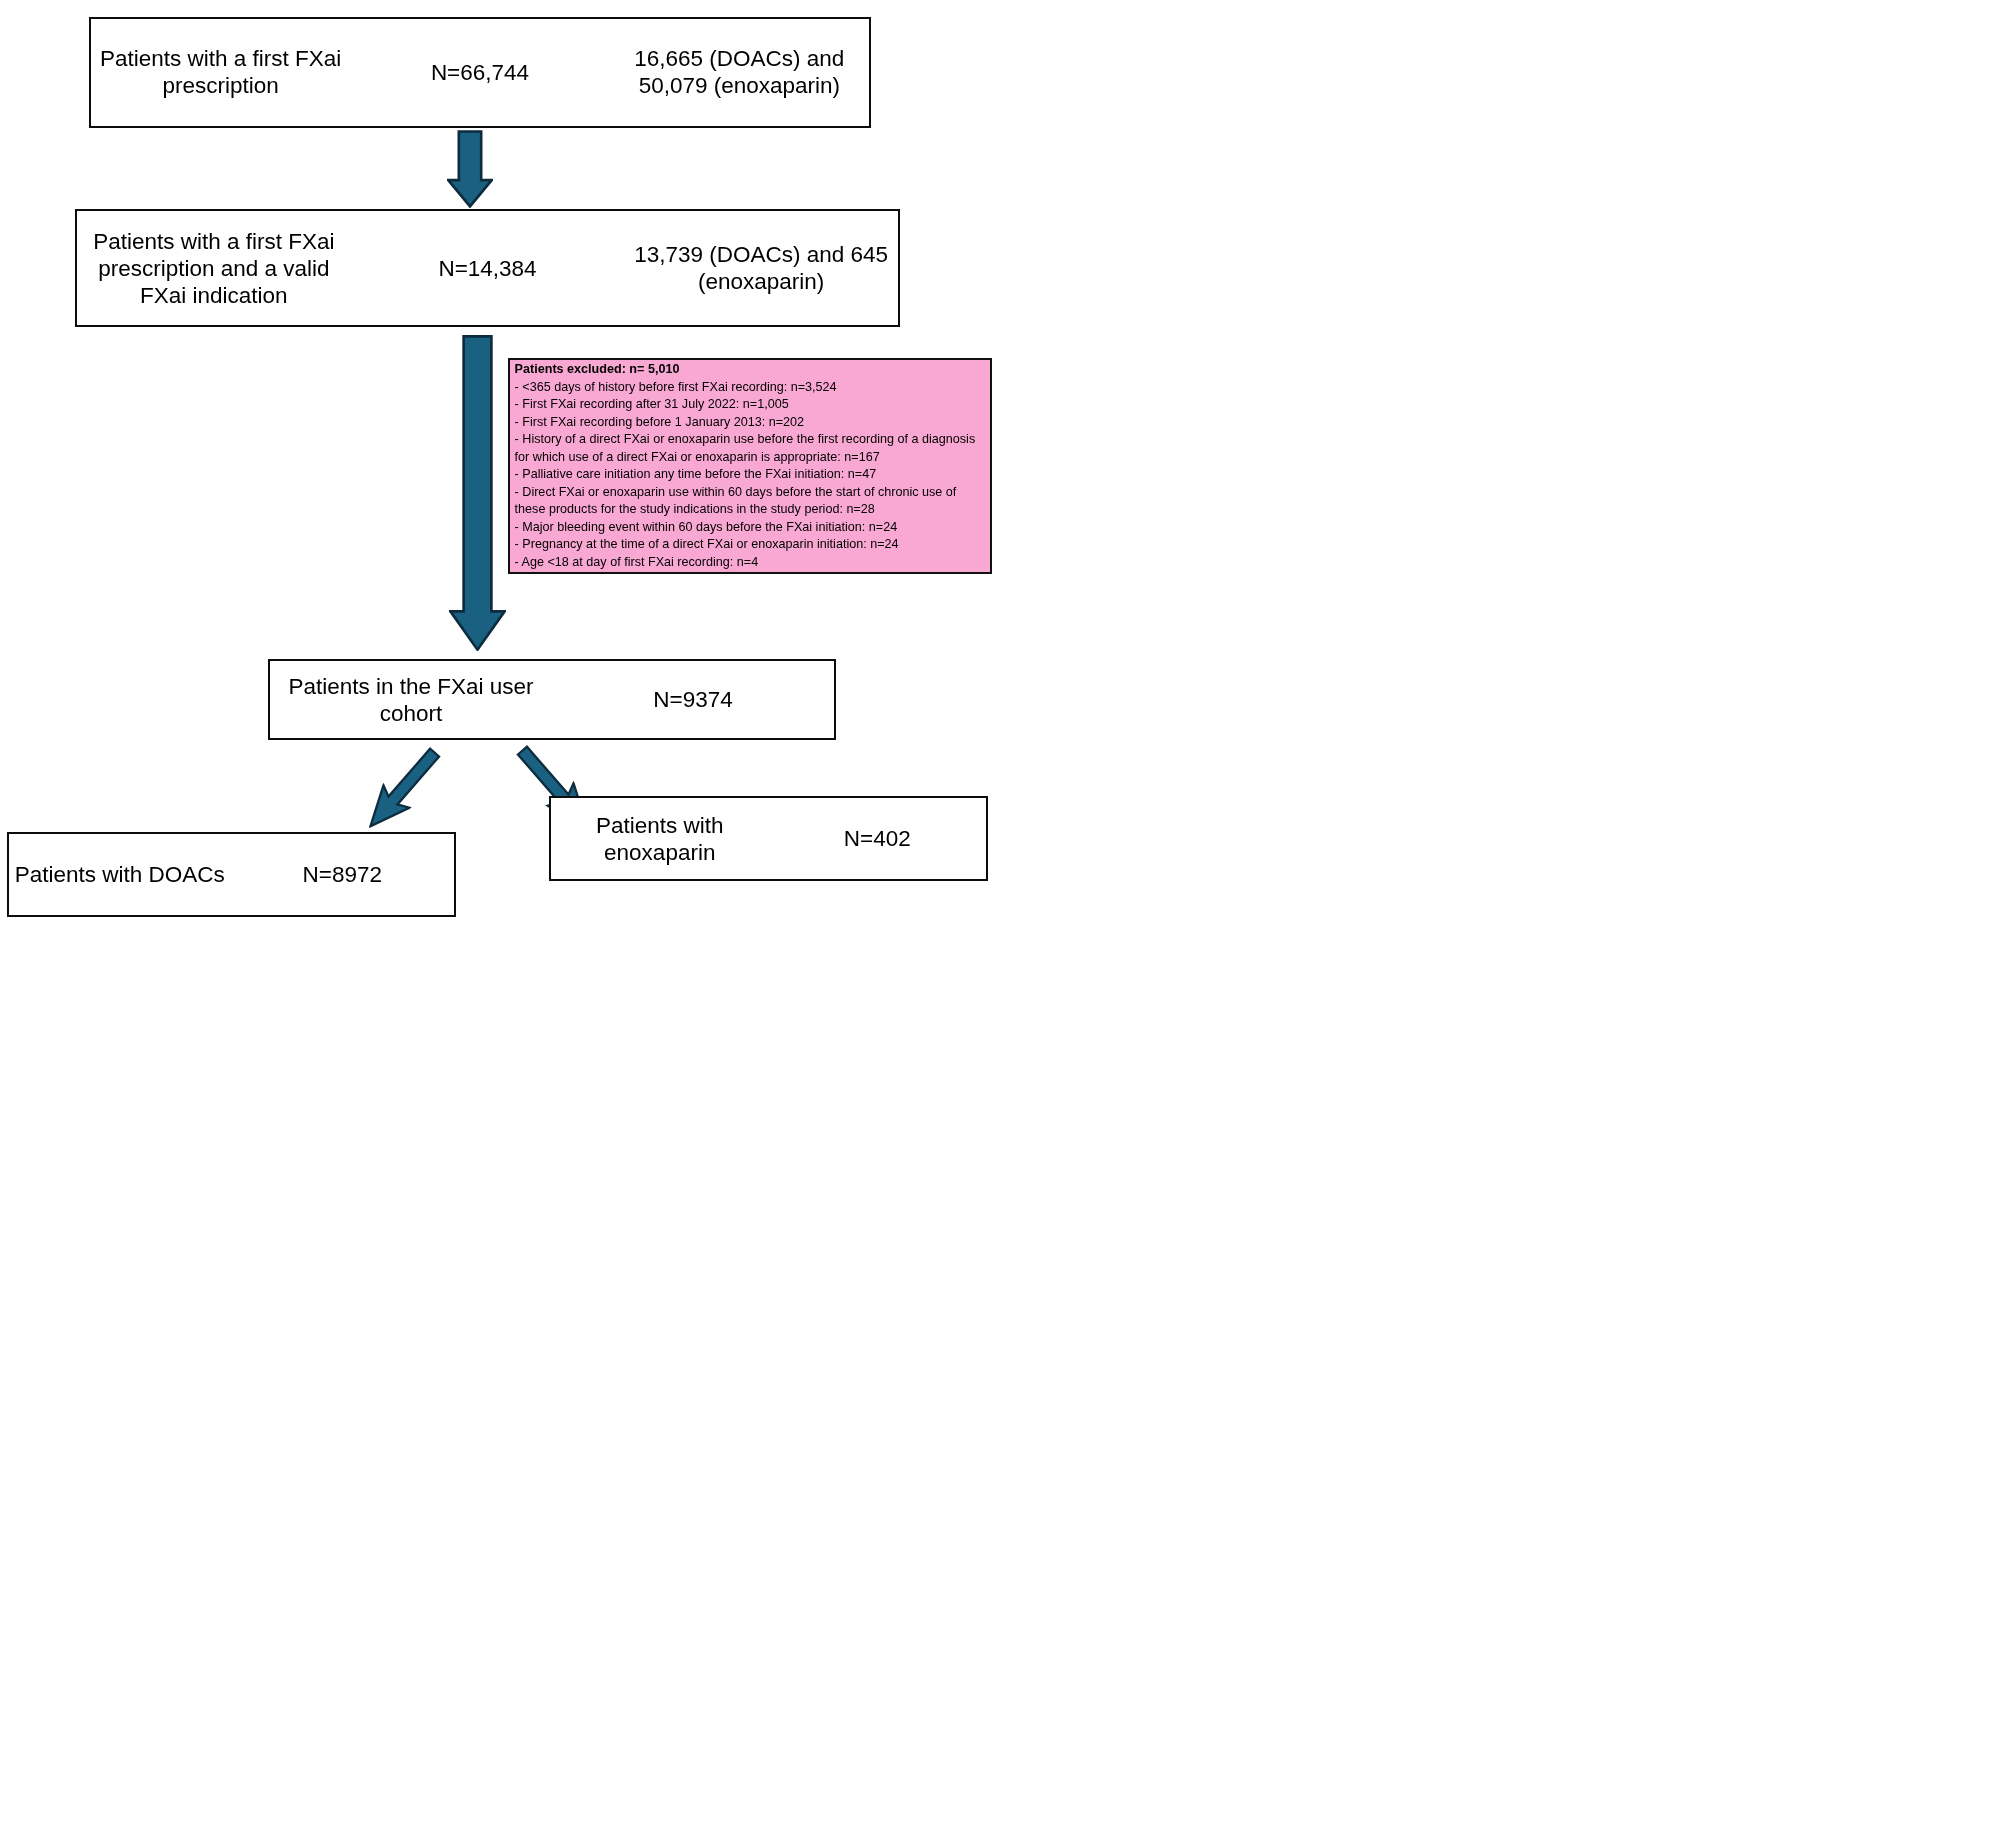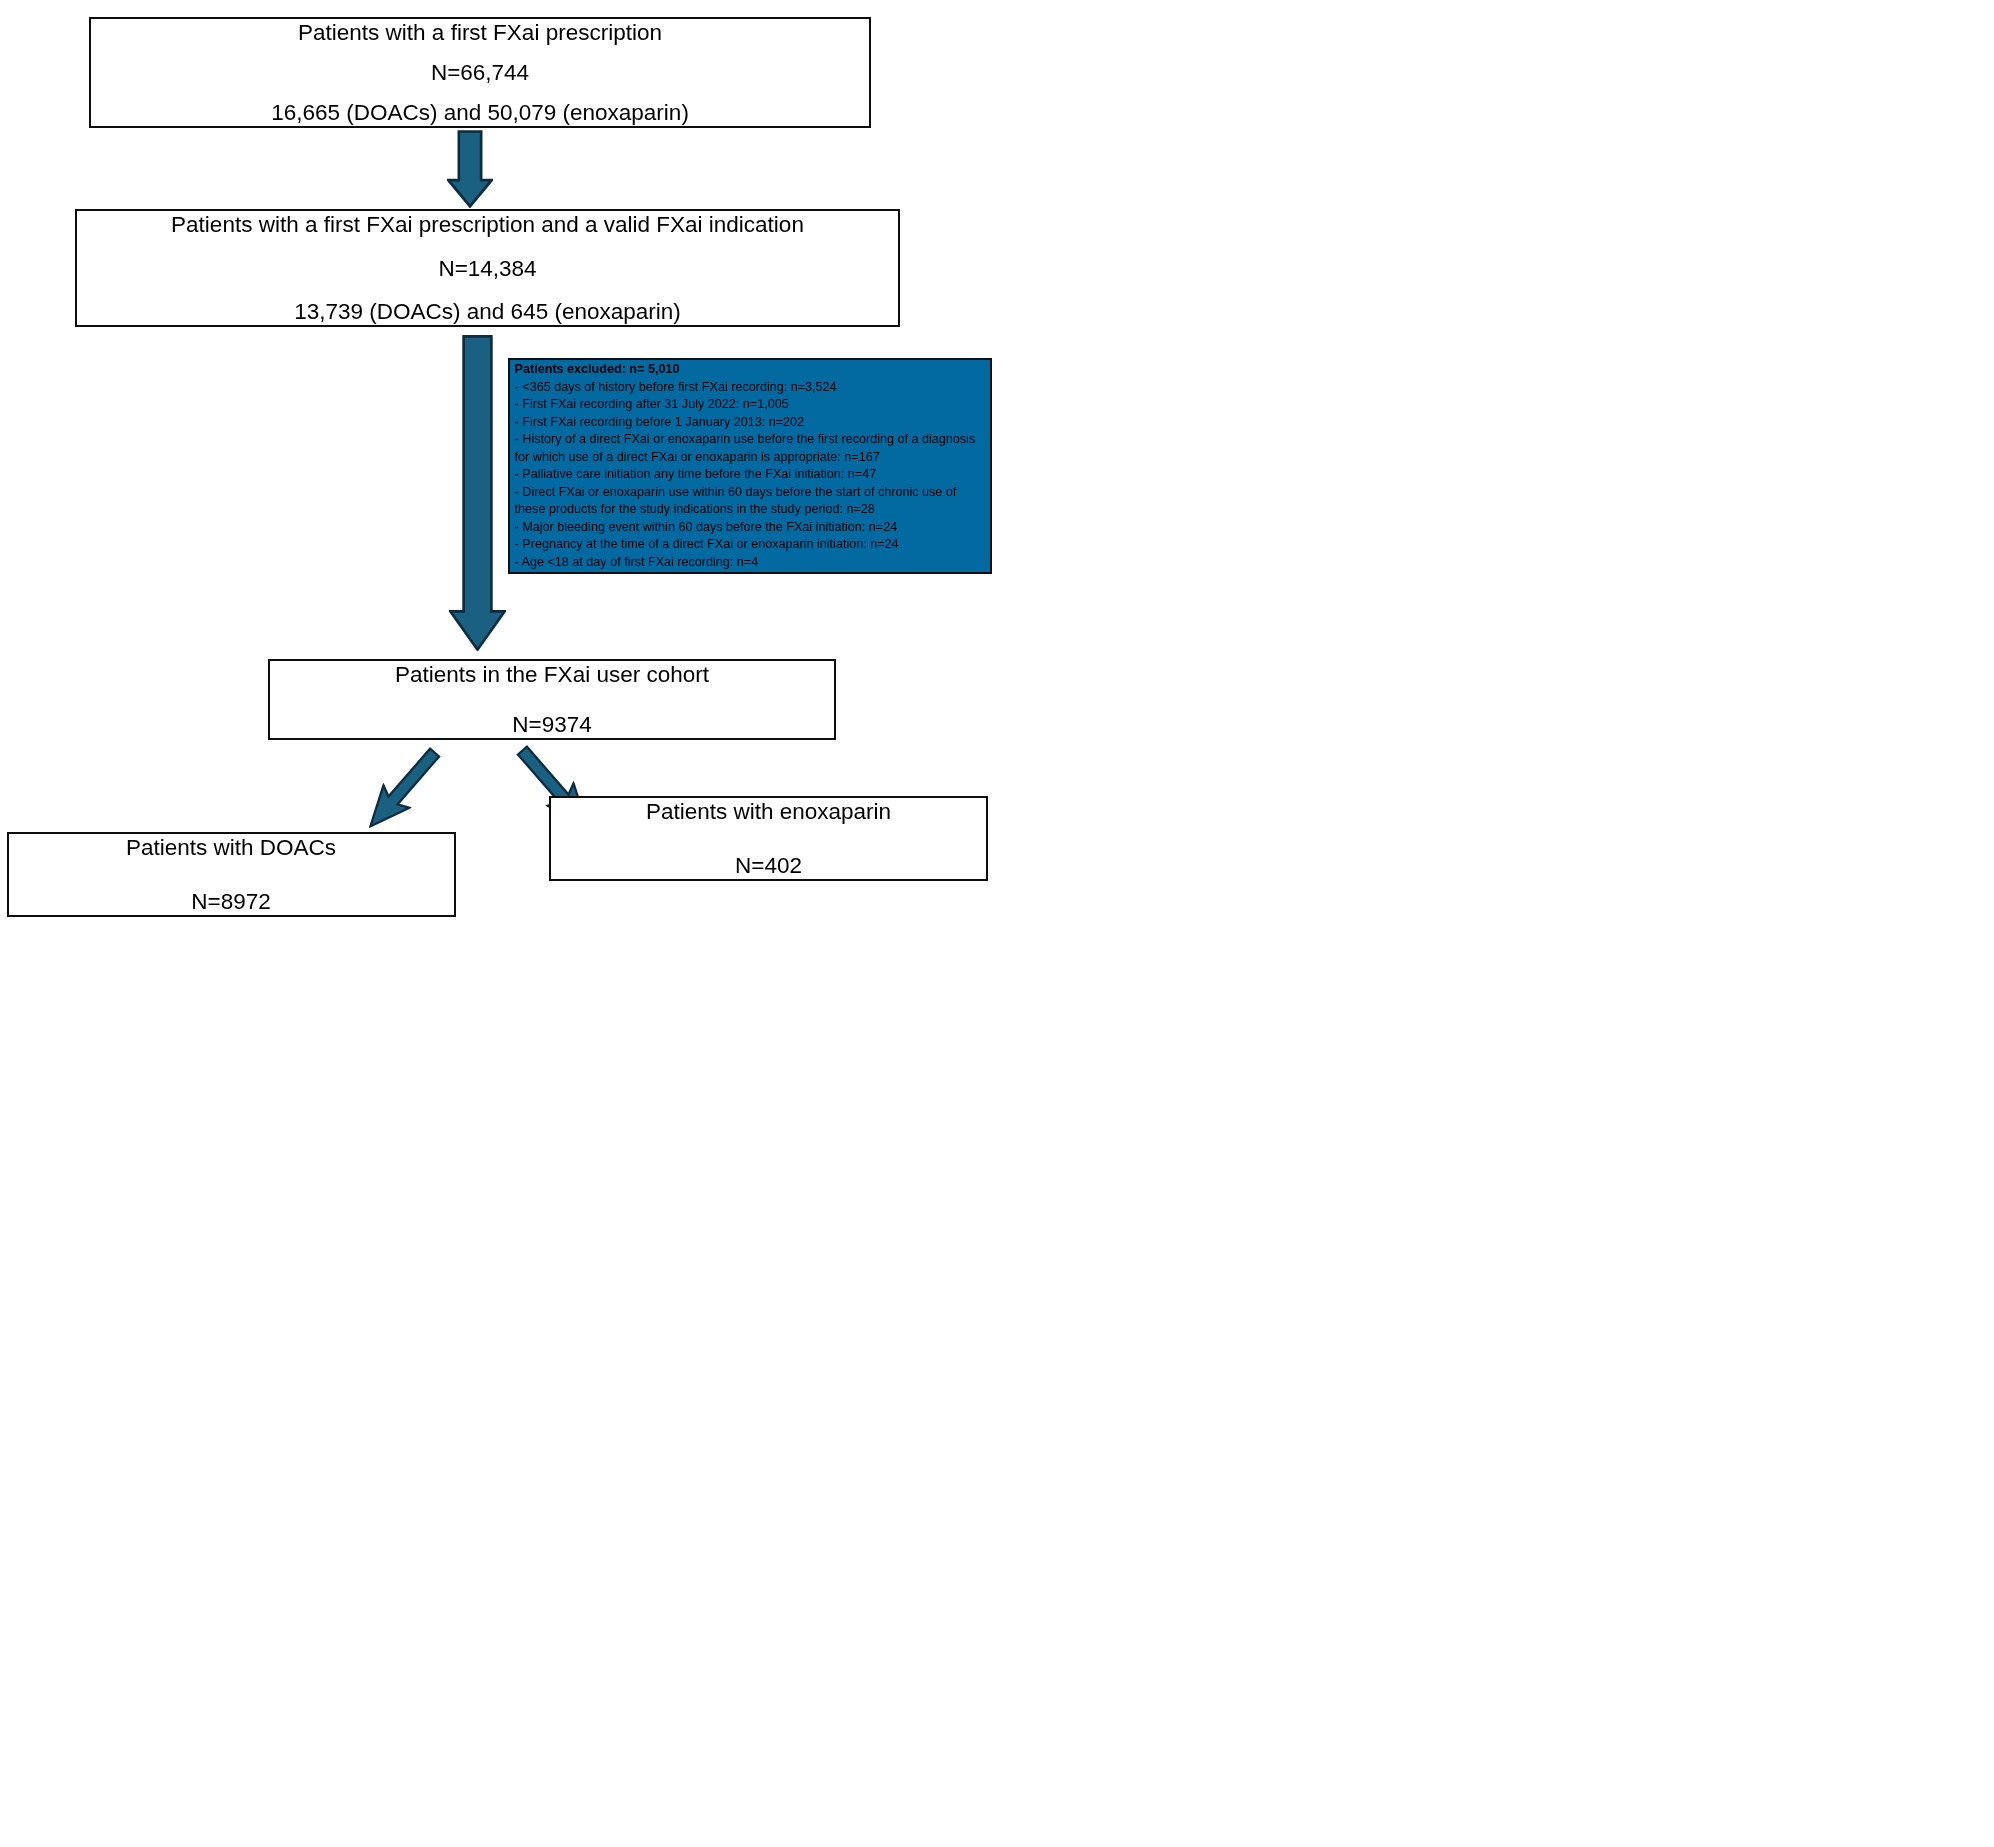--- a/index.html
+++ b/index.html
@@ -16,41 +16,41 @@
     color: #000000;
     overflow: hidden;
   }
   .box {
     position: absolute;
     box-sizing: border-box;
     background: #ffffff;
     border: 2px solid #0d0d0d;
     border-bottom-width: 2.6px;
     display: flex;
-    flex-direction: column;
-    justify-content: space-between;
+    flex-direction: row;
+    justify-content: flex-start;
     align-items: center;
     text-align: center;
     font-size: 22.5px;
     line-height: 1.2;
   }
   .box .line { width: 100%; }
 
   #box-first  { left: 89px; top: 16.5px;   width: 782px; height: 111px; }
   #box-valid  { left: 75px; top: 209px;  width: 825px; height: 118px; }
   #box-cohort { left: 268px; top: 659px;  width: 568px;  height: 81px; }
   #box-doacs  { left: 6.6px;  top: 832px; width: 449px;  height: 85px; }
   #box-enox   { left: 549px; top: 796px; width: 439px;  height: 85px; }
 
   #box-excluded {
     position: absolute;
     left: 508px; top: 358px;
     width: 484px; height: 216px;
     box-sizing: border-box;
-    background: #0369a1;
+    background: #f9a8d4;
     border: 2px solid #111111;
     border-bottom-width: 2.6px;
     font-size: 12.6px;
     line-height: 17.5px;
     padding: 1.3px 4.6px;
     text-align: left;
   }
   #box-excluded .hdr { font-weight: bold; }
 
   .arrow { position: absolute; }

